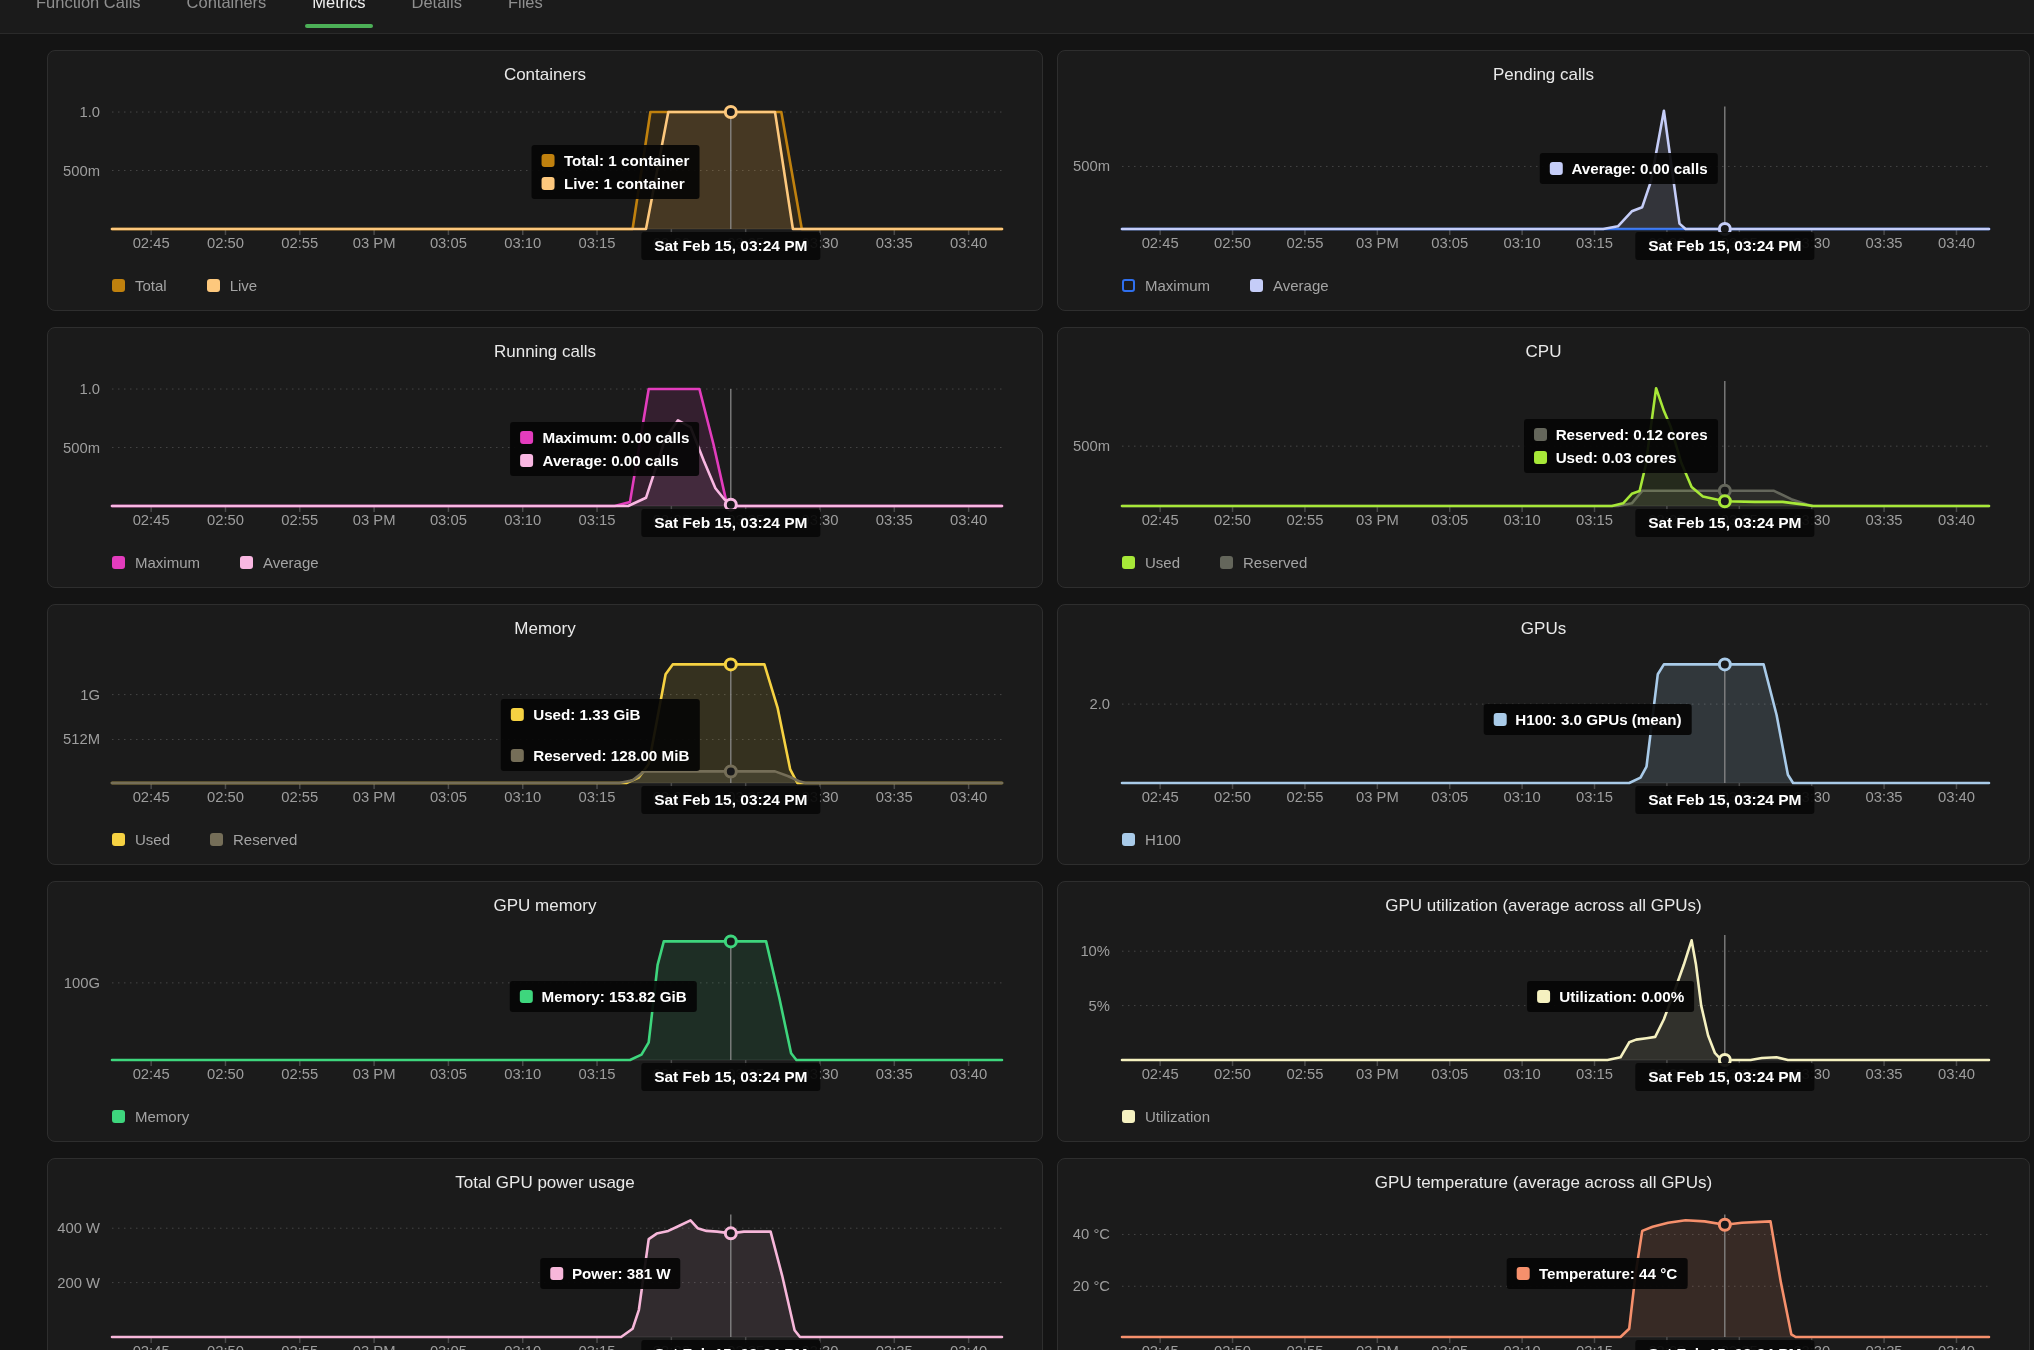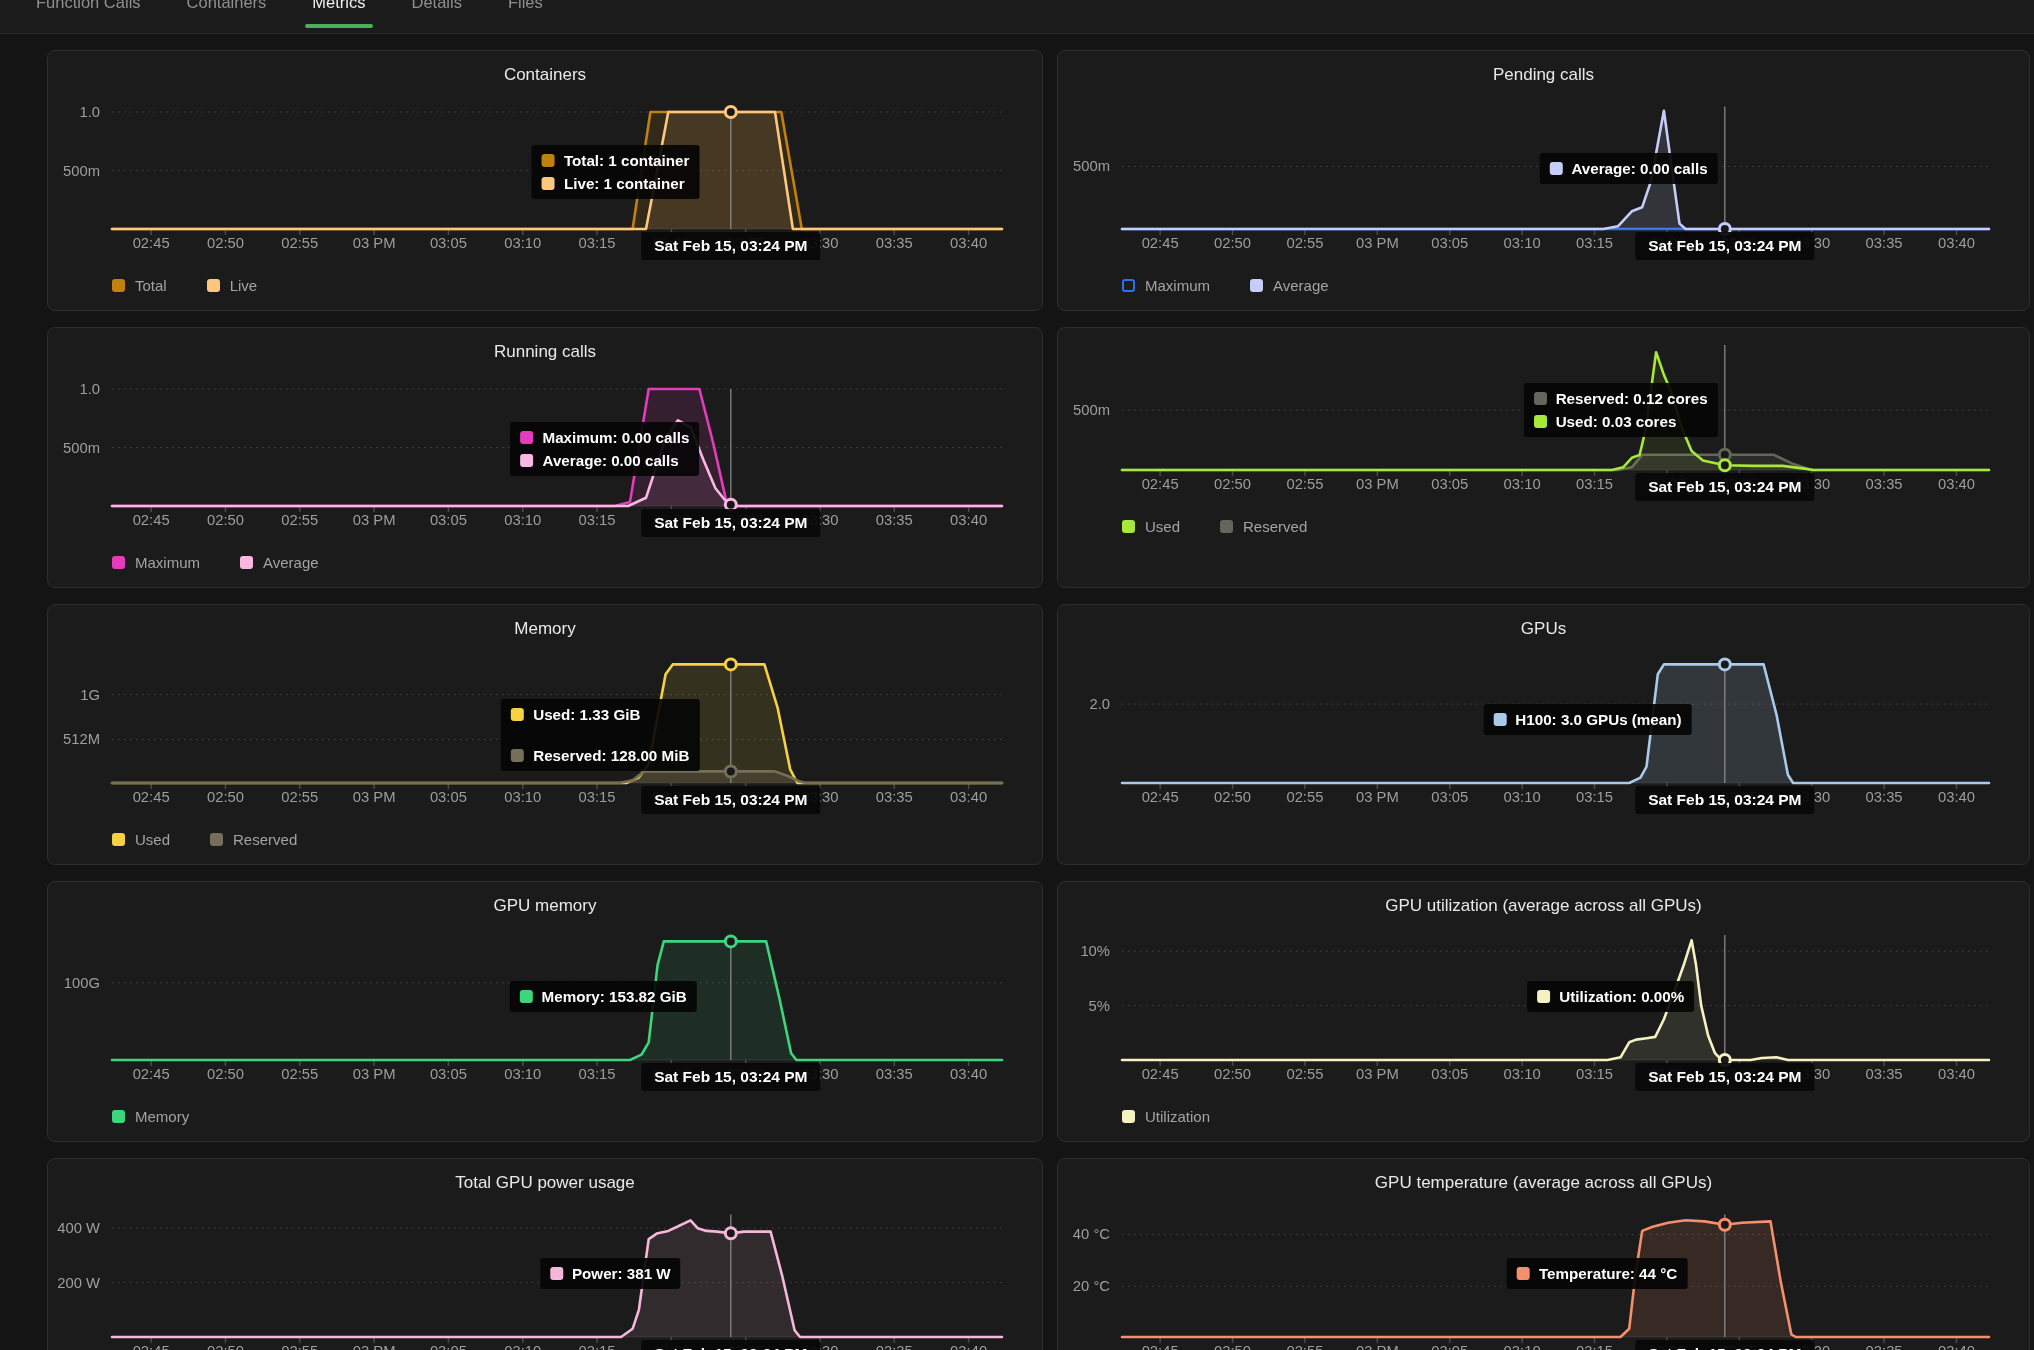--- a/index.html
+++ b/index.html
@@ -252,20 +252,21 @@
           <span class="lg-label">Maximum</span>
         </span>
         <span class="lg-item">
           <span class="sq" style="background: rgb(249, 183, 226);"></span>
           <span class="lg-label">Average</span>
         </span>
       </div>
   </section>
 
   <section class="card">
+    <h3 class="card-title">CPU</h3>
     <div class="chart">
       <div class="ylabels">
           <div class="ylab" style="top: 66.16px;">500m</div>
         </div>
       <svg xmlns="http://www.w3.org/2000/svg" width="867" height="136" viewBox="0 0 867 136">
           <line x1="0" y1="136" x2="867" y2="136" stroke="#303030" stroke-width="1"></line>
           <line x1="0" y1="76.16" x2="867" y2="76.16" stroke="#464646" stroke-width="1" stroke-dasharray="1.5 4.5"></line>
           <line x1="38.147999999999996" y1="136" x2="38.147999999999996" y2="142" stroke="#4a4a4a" stroke-width="1.5"></line>
           <line x1="110.5425" y1="136" x2="110.5425" y2="142" stroke="#4a4a4a" stroke-width="1.5"></line>
           <line x1="182.937" y1="136" x2="182.937" y2="142" stroke="#4a4a4a" stroke-width="1.5"></line>
@@ -434,20 +435,26 @@
           <div class="xlab" style="left: 898.487px;">03:40</div>
         </div>
       <div class="tooltip" style="left: 633.619px; top: 57.12px;">
           <div class="tt-row">
             <span class="sq" style="background: rgb(169, 203, 233);"></span>
             <span class="txt">H100: 3.0 GPUs (mean)</span>
           </div>
         </div>
       <div class="time-tooltip" style="left: 666.825px;">Sat Feb 15, 03:24 PM</div>
     </div>
+    <div class="legend">
+        <span class="lg-item">
+          <span class="sq" style="background: rgb(169, 203, 233);"></span>
+          <span class="lg-label">H100</span>
+        </span>
+      </div>
   </section>
 
   <section class="card">
     <h3 class="card-title">GPU memory</h3>
     <div class="chart">
       <div class="ylabels">
           <div class="ylab" style="top: 48.888px;">100G</div>
         </div>
       <svg xmlns="http://www.w3.org/2000/svg" width="890" height="136" viewBox="0 0 890 136">
           <line x1="0" y1="136" x2="890" y2="136" stroke="#303030" stroke-width="1"></line>

